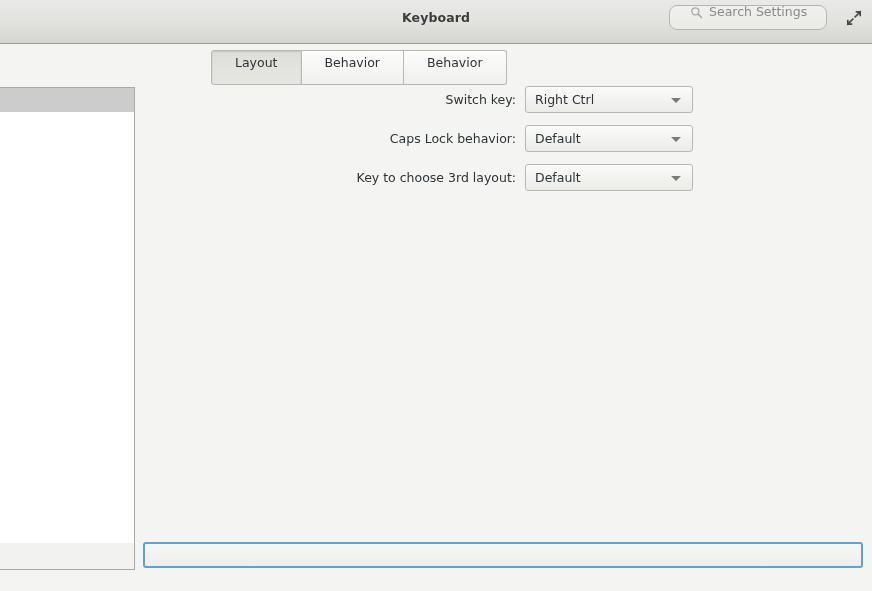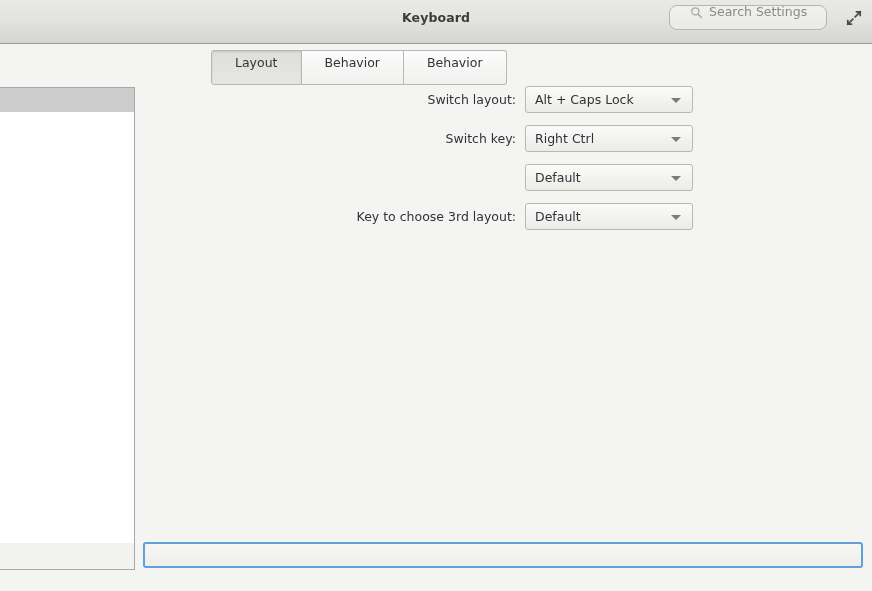--- a/index.html
+++ b/index.html
@@ -248,37 +248,31 @@
   <div class="tab">Behavior</div>
 </div>
 
 <div class="list-panel">
   <div class="list-panel-header"></div>
 </div>
 <div class="list-toolbar"></div>
 
 <div class="form">
 
-  <div class="form-row">
-    <div class="form-label">Switch layout:</div>
-    <div class="combo">
-      <span class="combo-value">Alt + Caps Lock</span>
-      <span class="combo-arrow"></span>
-    </div>
-  </div>
 
   <div class="form-row">
     <div class="form-label">Switch key:</div>
     <div class="combo">
       <span class="combo-value">Right Ctrl</span>
       <span class="combo-arrow"></span>
     </div>
   </div>
 
   <div class="form-row">
+    <div class="form-label">Caps Lock behavior:</div>
     <div class="combo">
       <span class="combo-value">Default</span>
       <span class="combo-arrow"></span>
     </div>
   </div>
 
   <div class="form-row">
     <div class="form-label">Key to choose 3rd layout:</div>
     <div class="combo">
       <span class="combo-value">Default</span>

